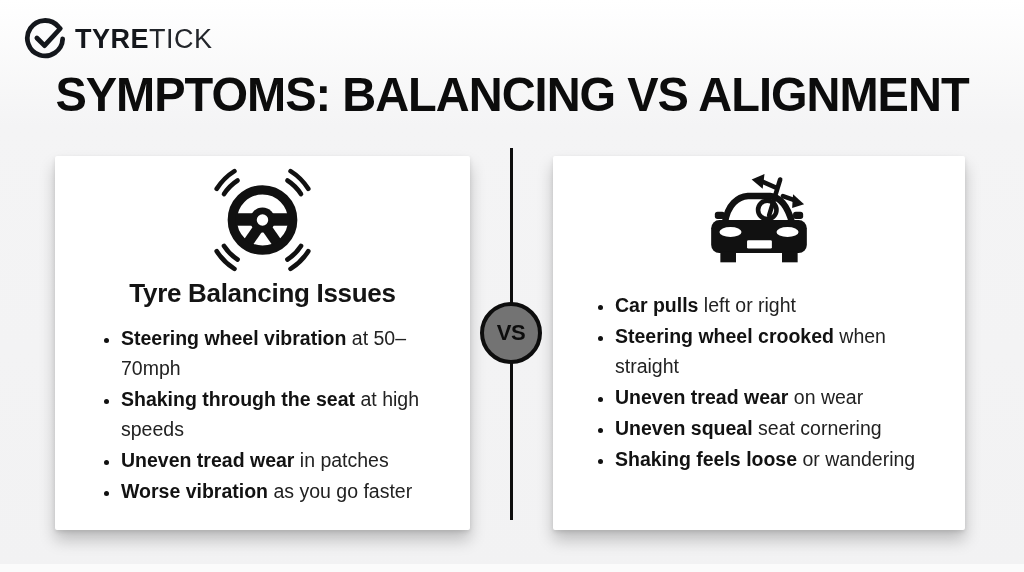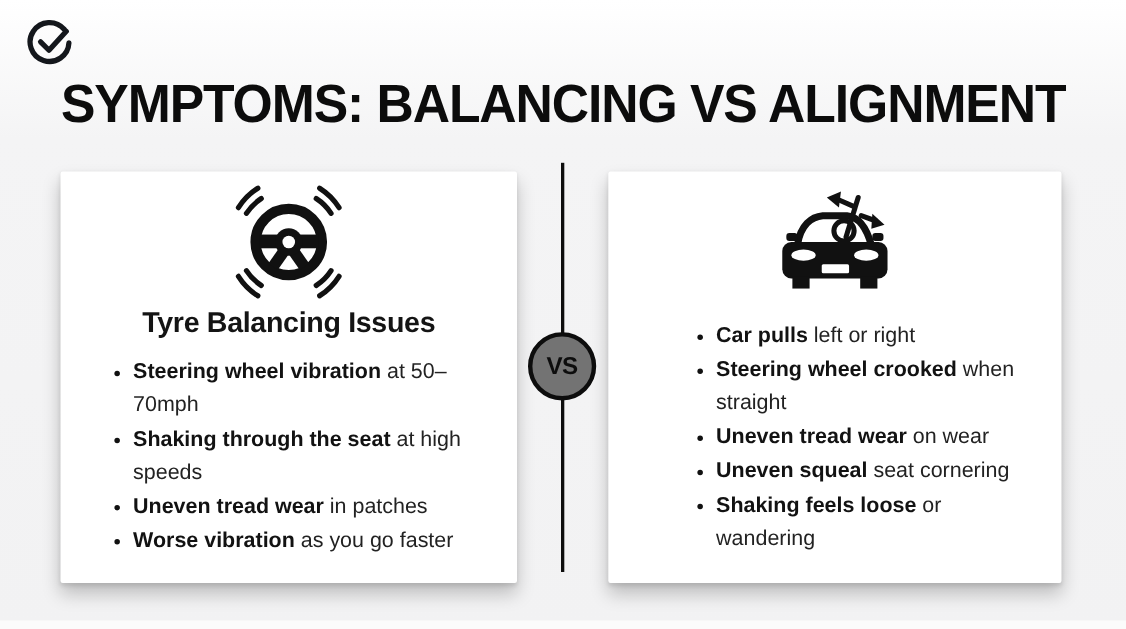--- a/index.html
+++ b/index.html
@@ -29,21 +29,21 @@
   .card.left{left:55px;}
   .card.right{left:553px;width:412px;}
   .card-icon{display:flex;justify-content:center;align-items:center;height:112px;margin-top:8px;}
   .card h2{
     margin:2px 0 0 0;text-align:center;font-size:26px;font-weight:700;color:#141414;
     letter-spacing:-0.3px;
   }
   .card ul{
     margin:14px 0 0 0;padding:0 18px 0 66px;list-style:disc;
   }
-  .card.right ul{padding-left:98px;}
+  .card.right ul{padding-left:62px;}
   .card li{
     font-size:19.5px;line-height:1.54;color:#1d1d1d;margin-bottom:1px;
   }
   .card li::marker{color:#111;font-size:18px;}
   .card li .b{font-weight:700;color:#121212;}
   .card li .r{font-weight:400;color:#222;}
   .divider-line{
     position:absolute;left:510px;top:148px;width:3px;height:372px;background:#0d0d0d;
   }
   .vs-badge{
@@ -58,20 +58,21 @@
 </head>
 <body>
 
 <div class="logo">
   <span>
     <svg width="42" height="42" viewBox="0 0 44 44">
       <path d="M36 9 A 18.5 18.5 0 1 0 40.5 22" fill="none" stroke="#14171c" stroke-width="5" stroke-linecap="round"></path>
       <path d="M13.5 21 L21.5 29 L38 11" fill="none" stroke="#14171c" stroke-width="5" stroke-linecap="round" stroke-linejoin="round"></path>
     </svg>
   </span>
+  <span class="logo-text"><span class="b">TYRE</span><span class="l">TICK</span></span>
 </div>
 
 <div class="title">SYMPTOMS: BALANCING VS ALIGNMENT</div>
 
 <div class="card left">
   <div class="card-icon">
     <svg width="175" height="104" viewBox="0 0 120 100">
       <g stroke="#111" fill="none" stroke-width="4.5" stroke-linecap="round">
         <path d="M36 12 A 44 44 0 0 0 23 25"></path>
         <path d="M33 3 A 54 54 0 0 0 16 20"></path>

